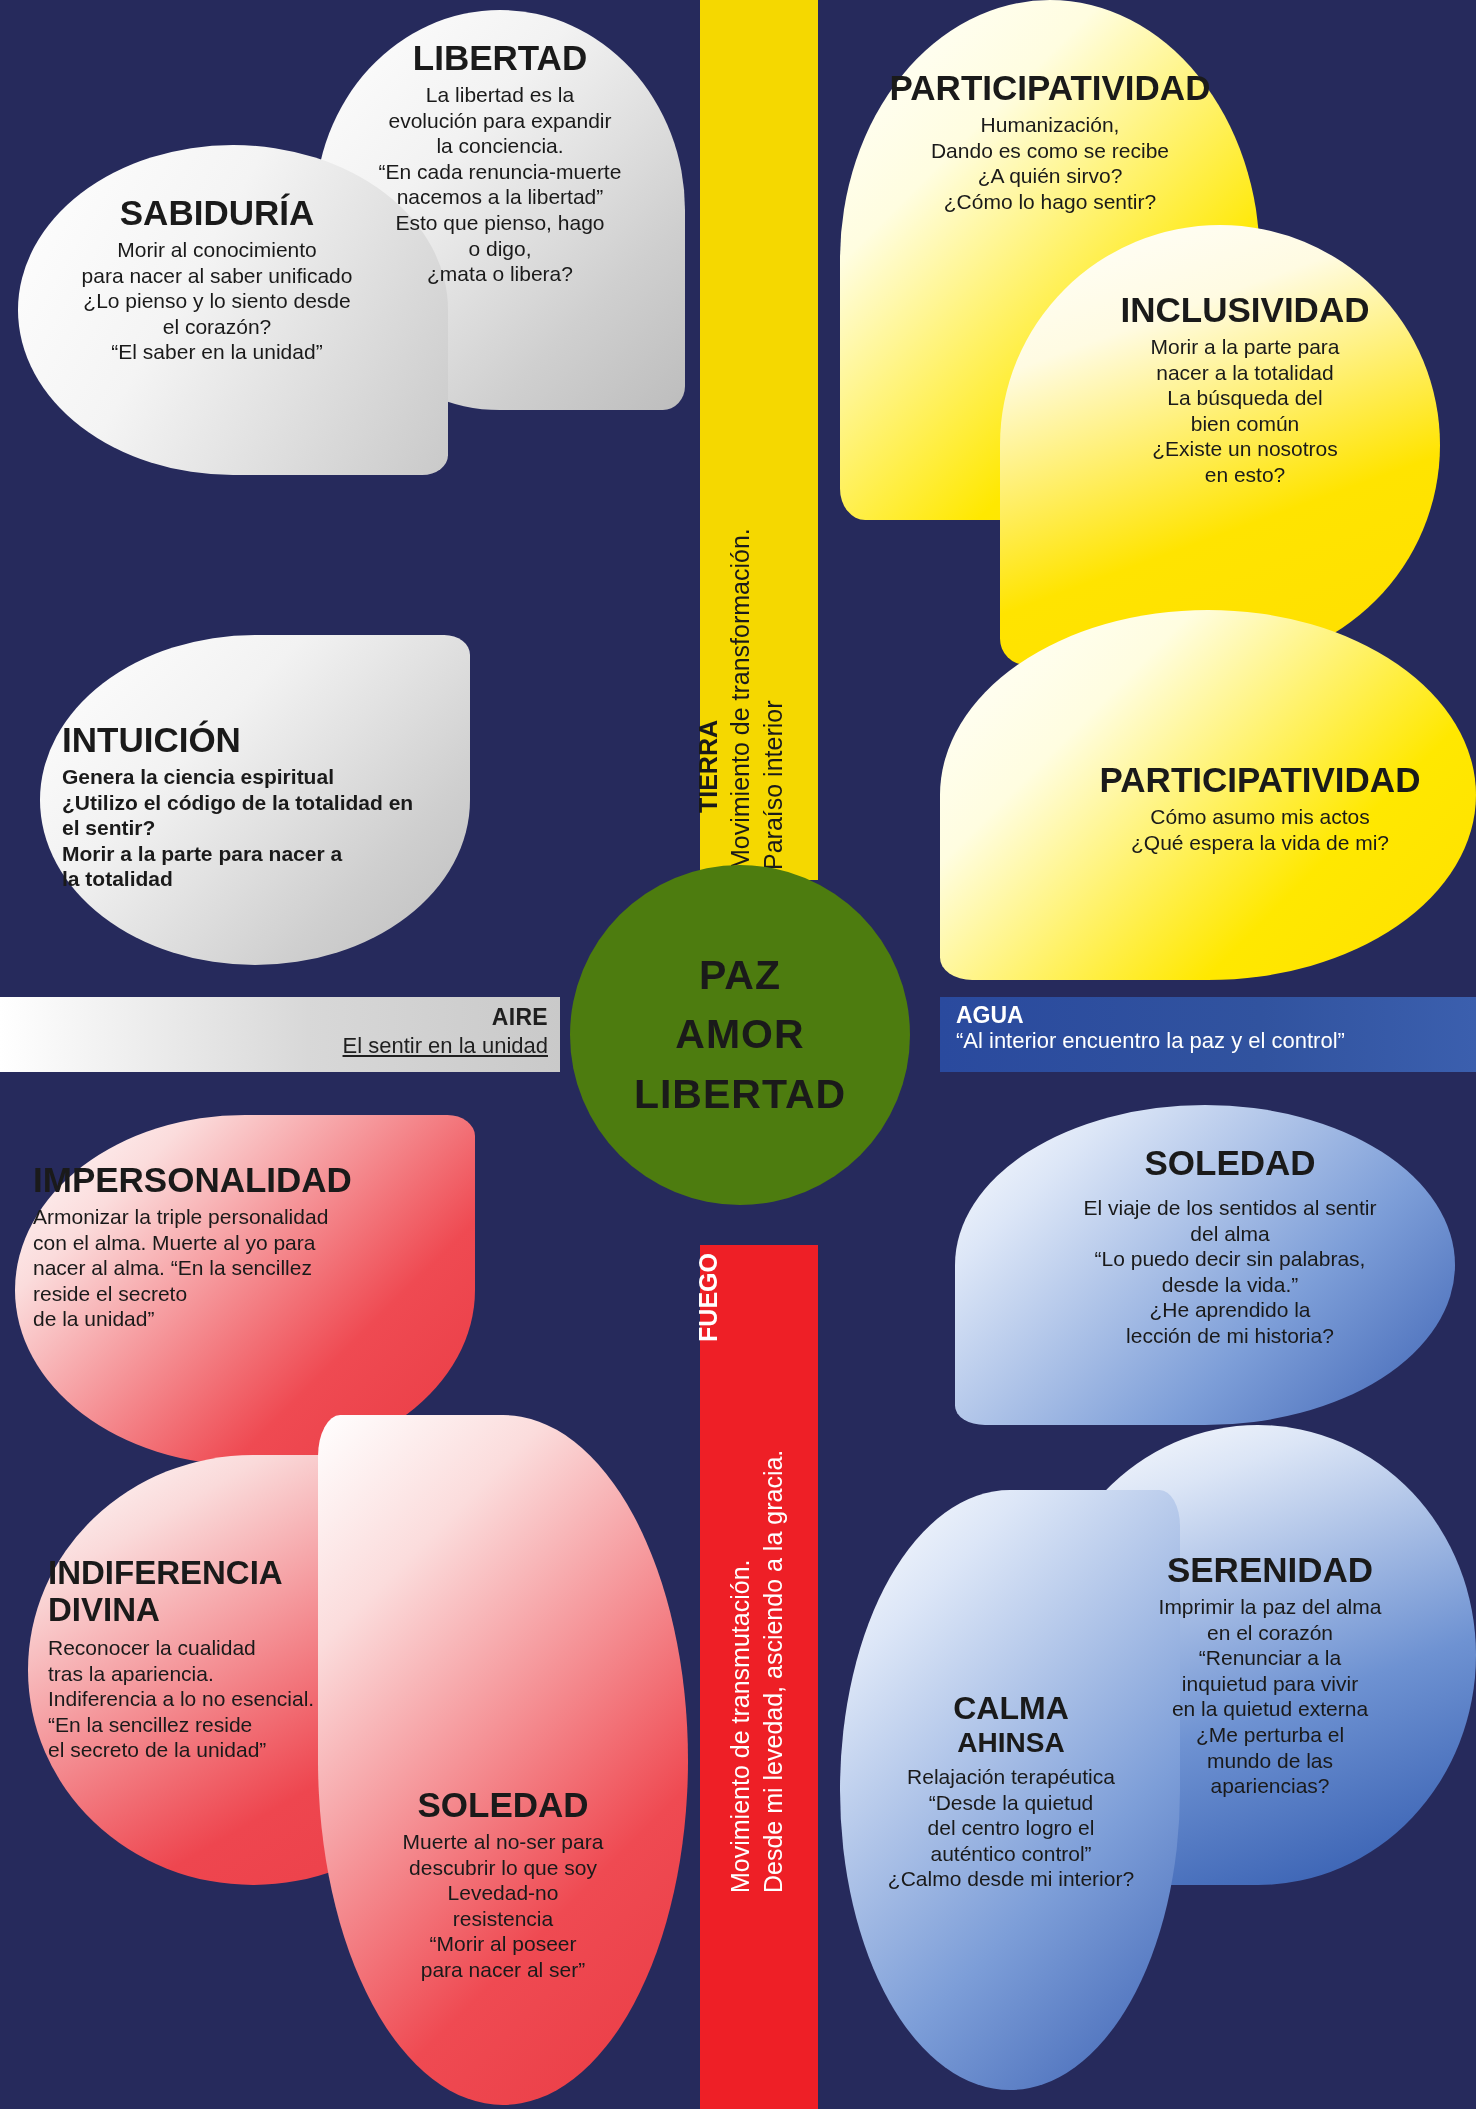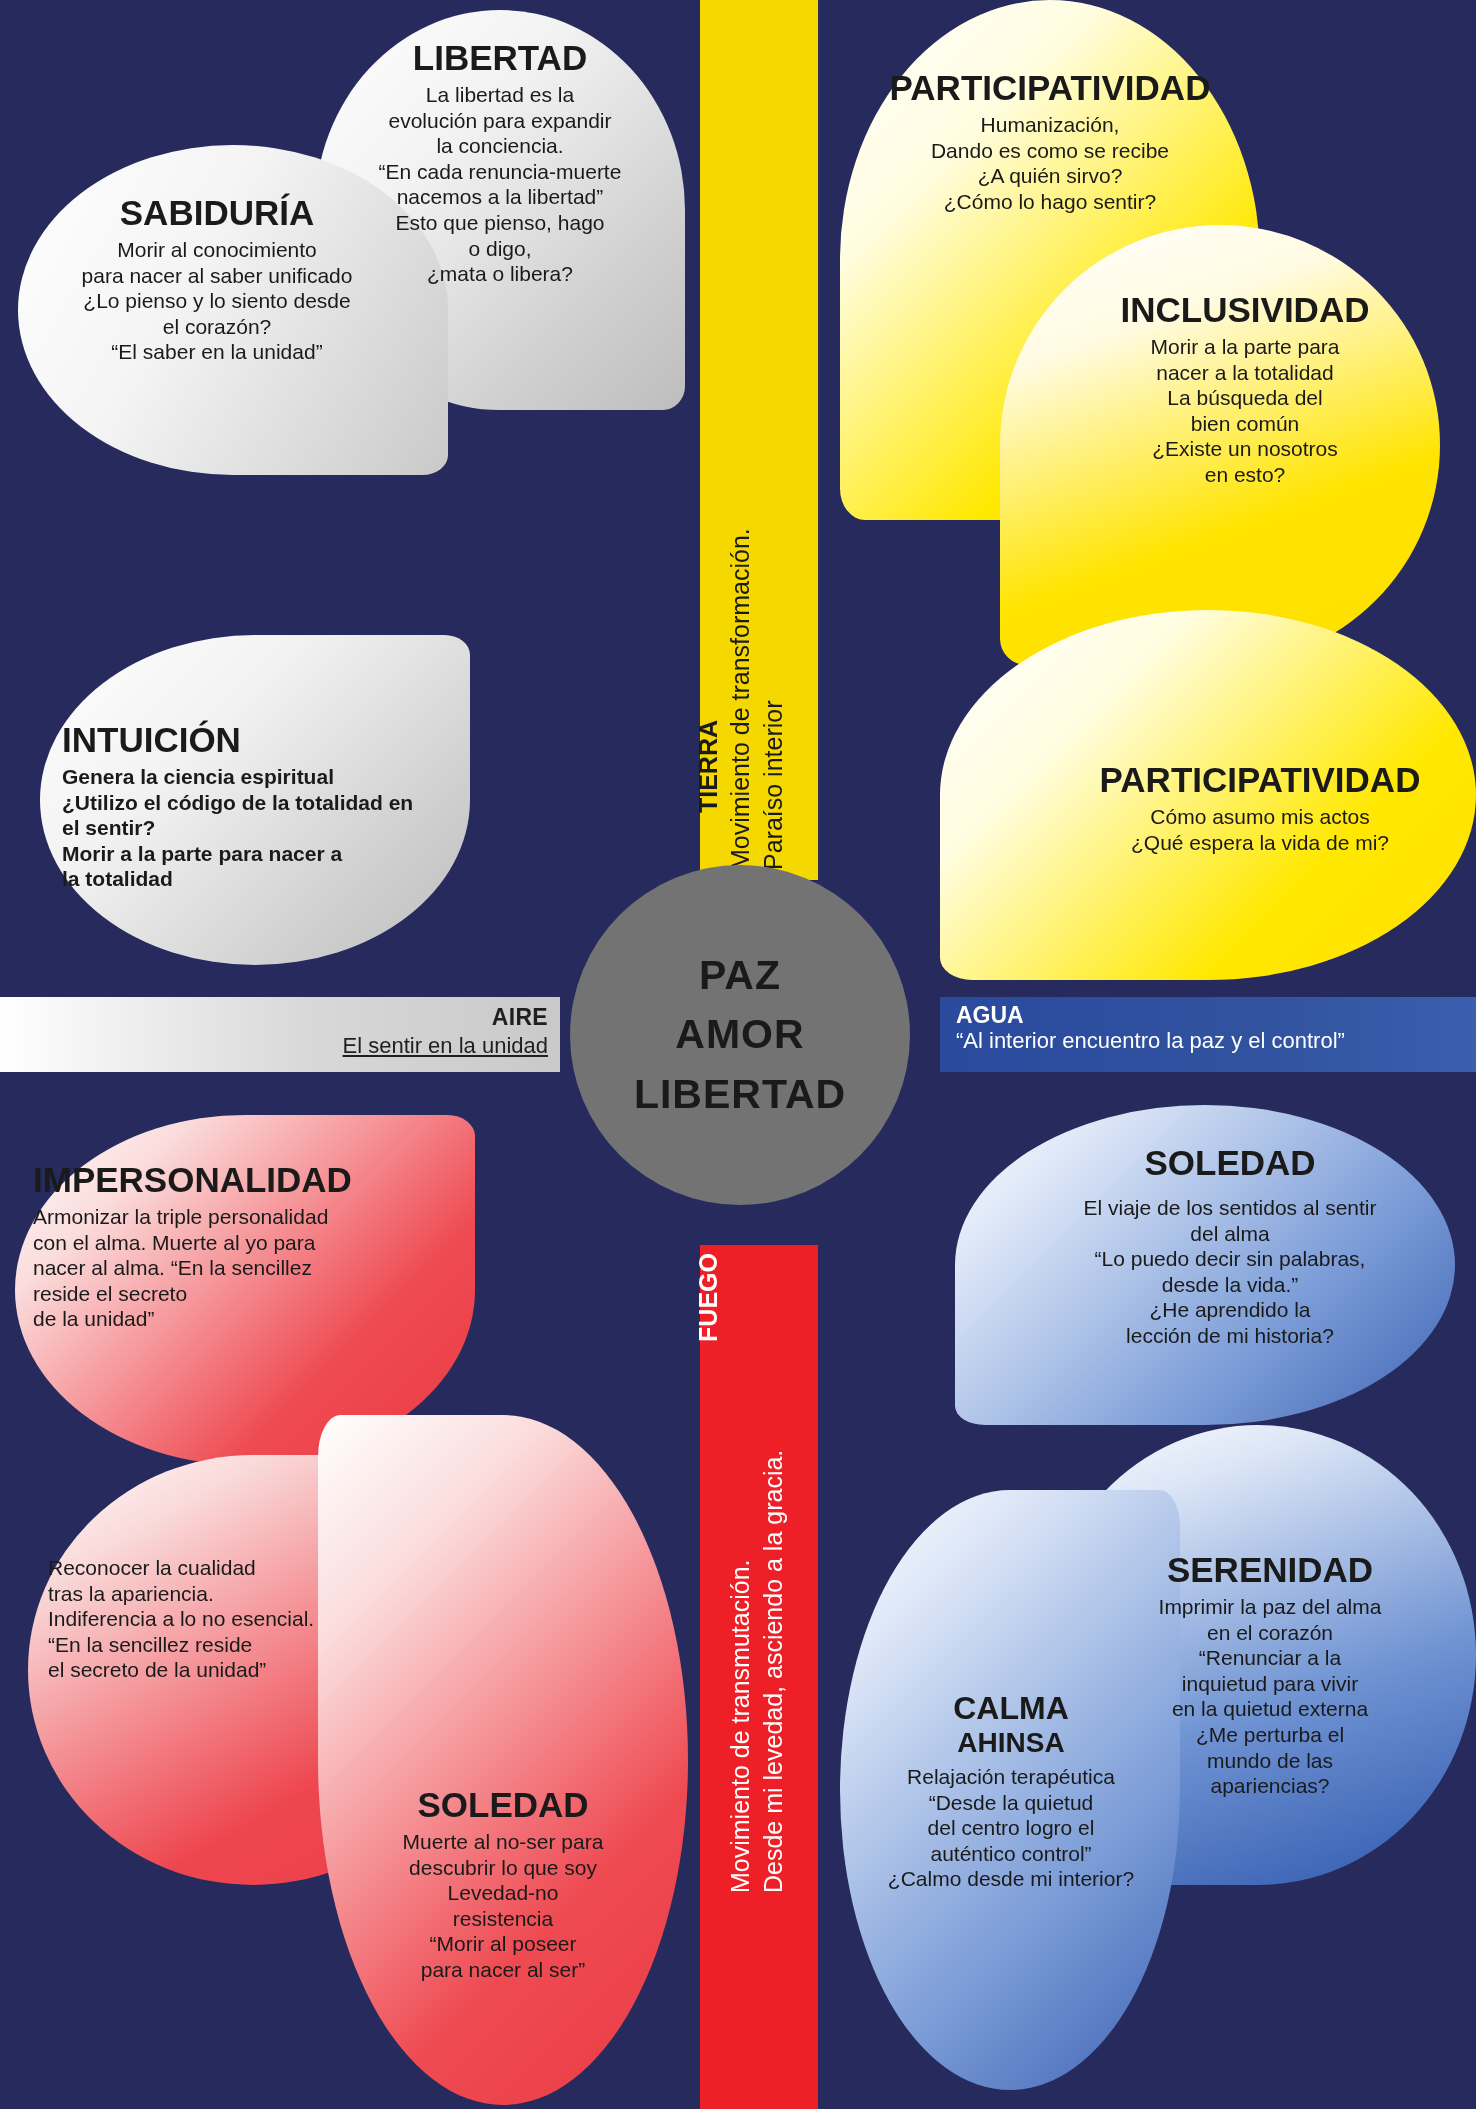--- a/index.html
+++ b/index.html
@@ -51,21 +51,21 @@
     font-weight:bold;font-size:25px;color:#ffffff;
   }
   .fuego-sub{
     position:absolute;left:724px;top:1253px;writing-mode:vertical-rl;transform:rotate(180deg);
     font-size:25px;color:#ffffff;line-height:1.3;height:640px;
   }
 
   
   .center-circle{
     position:absolute;left:570px;top:865px;width:340px;height:340px;border-radius:50%;
-    background:#737373;display:flex;align-items:center;justify-content:center;text-align:center;
+    background:#4d7c0f;display:flex;align-items:center;justify-content:center;text-align:center;
     z-index:40;
   }
   .center-circle .ct{
     font-weight:bold;font-size:41px;line-height:1.45;color:#1a1a1a;letter-spacing:1px;
   }
 
   
   .petal{position:absolute;}
   .petal .body{
     position:absolute;inset:0;
@@ -193,20 +193,22 @@
 con el alma. Muerte al yo para
 nacer al alma. “En la sencillez
 reside el secreto
 de la unidad”</span>
     </div>
   </div>
 
   <div class="petal" style="left:28px;top:1455px;width:450px;height:430px;">
     <div class="body g-red2" style="border-radius:50% 6% 50% 50%;"></div>
     <div class="txt" style="left:20px;top:100px;width:350px;text-align:left;">
+      <span class="ttl" style="font-size:33px;line-height:1.12;margin-bottom:6px;white-space:pre;">INDIFERENCIA
+DIVINA</span>
       <span class="small" style="white-space:pre;display:block;">Reconocer la cualidad
 tras la apariencia.
 Indiferencia a lo no esencial.
 “En la sencillez reside
 el secreto de la unidad”</span>
     </div>
   </div>
 
   <div class="petal" style="left:318px;top:1415px;width:370px;height:690px;">
     <div class="body g-red" style="border-radius:6% 50% 50% 50%;"></div>

